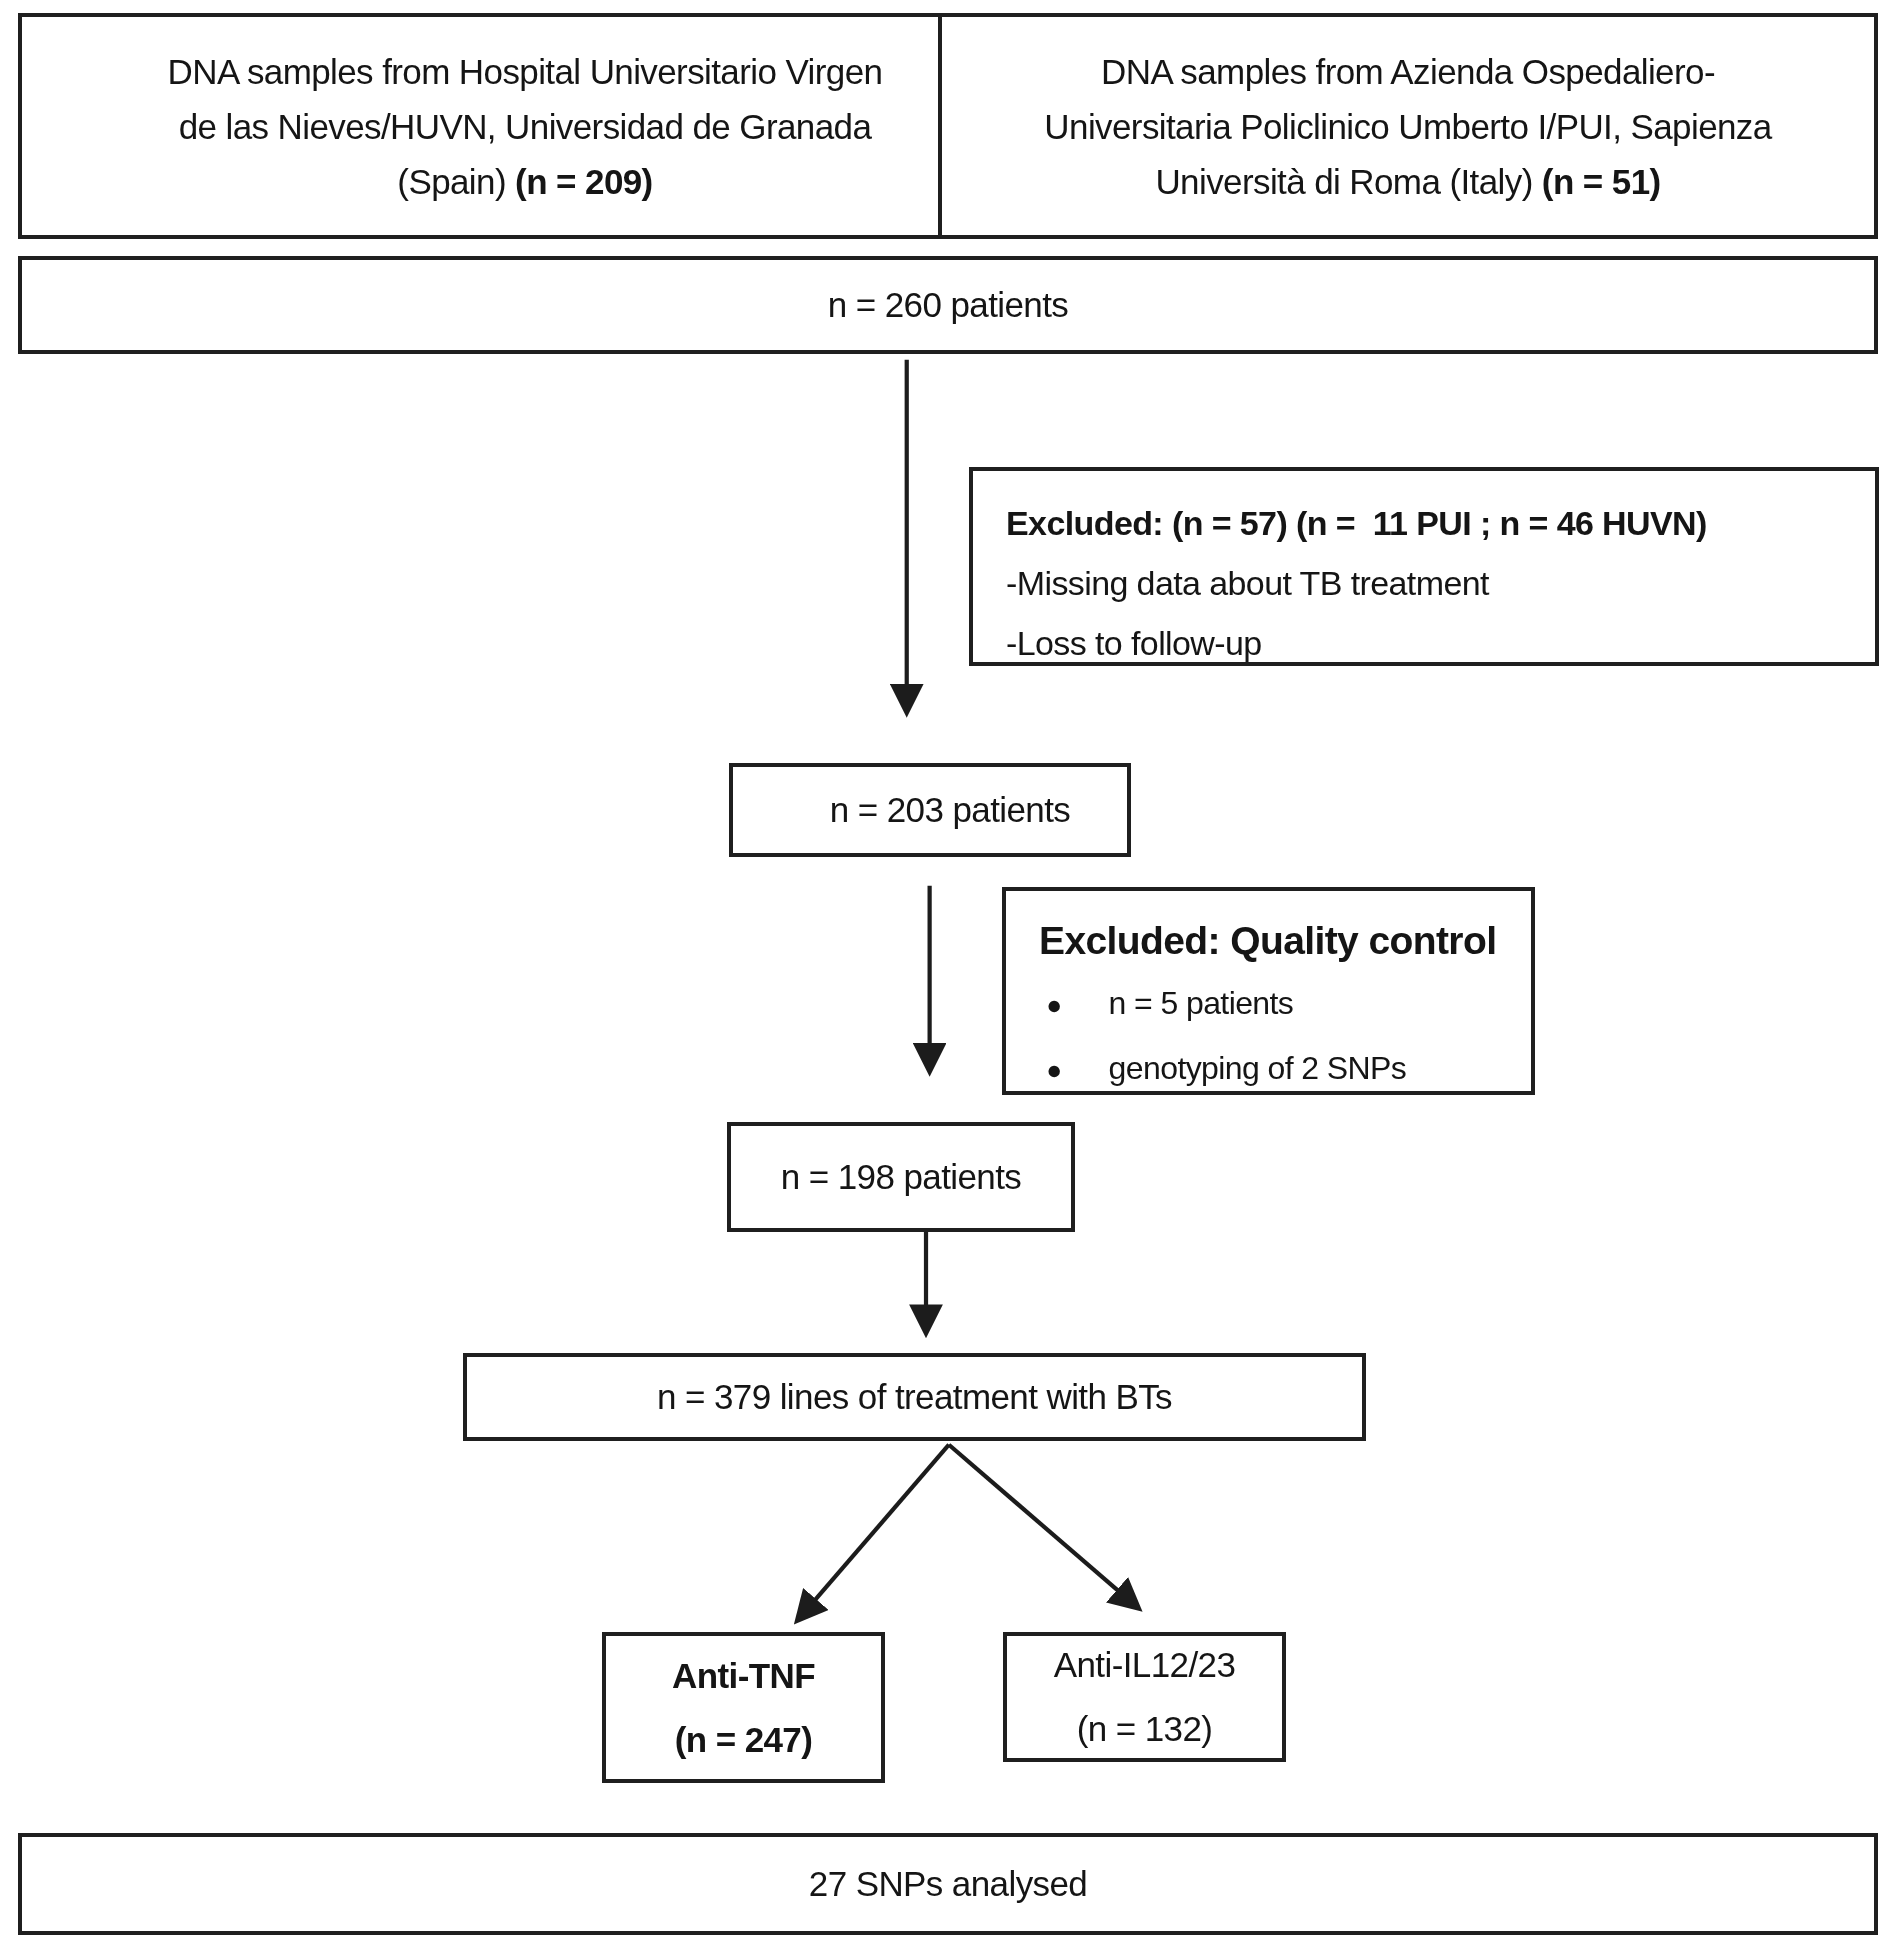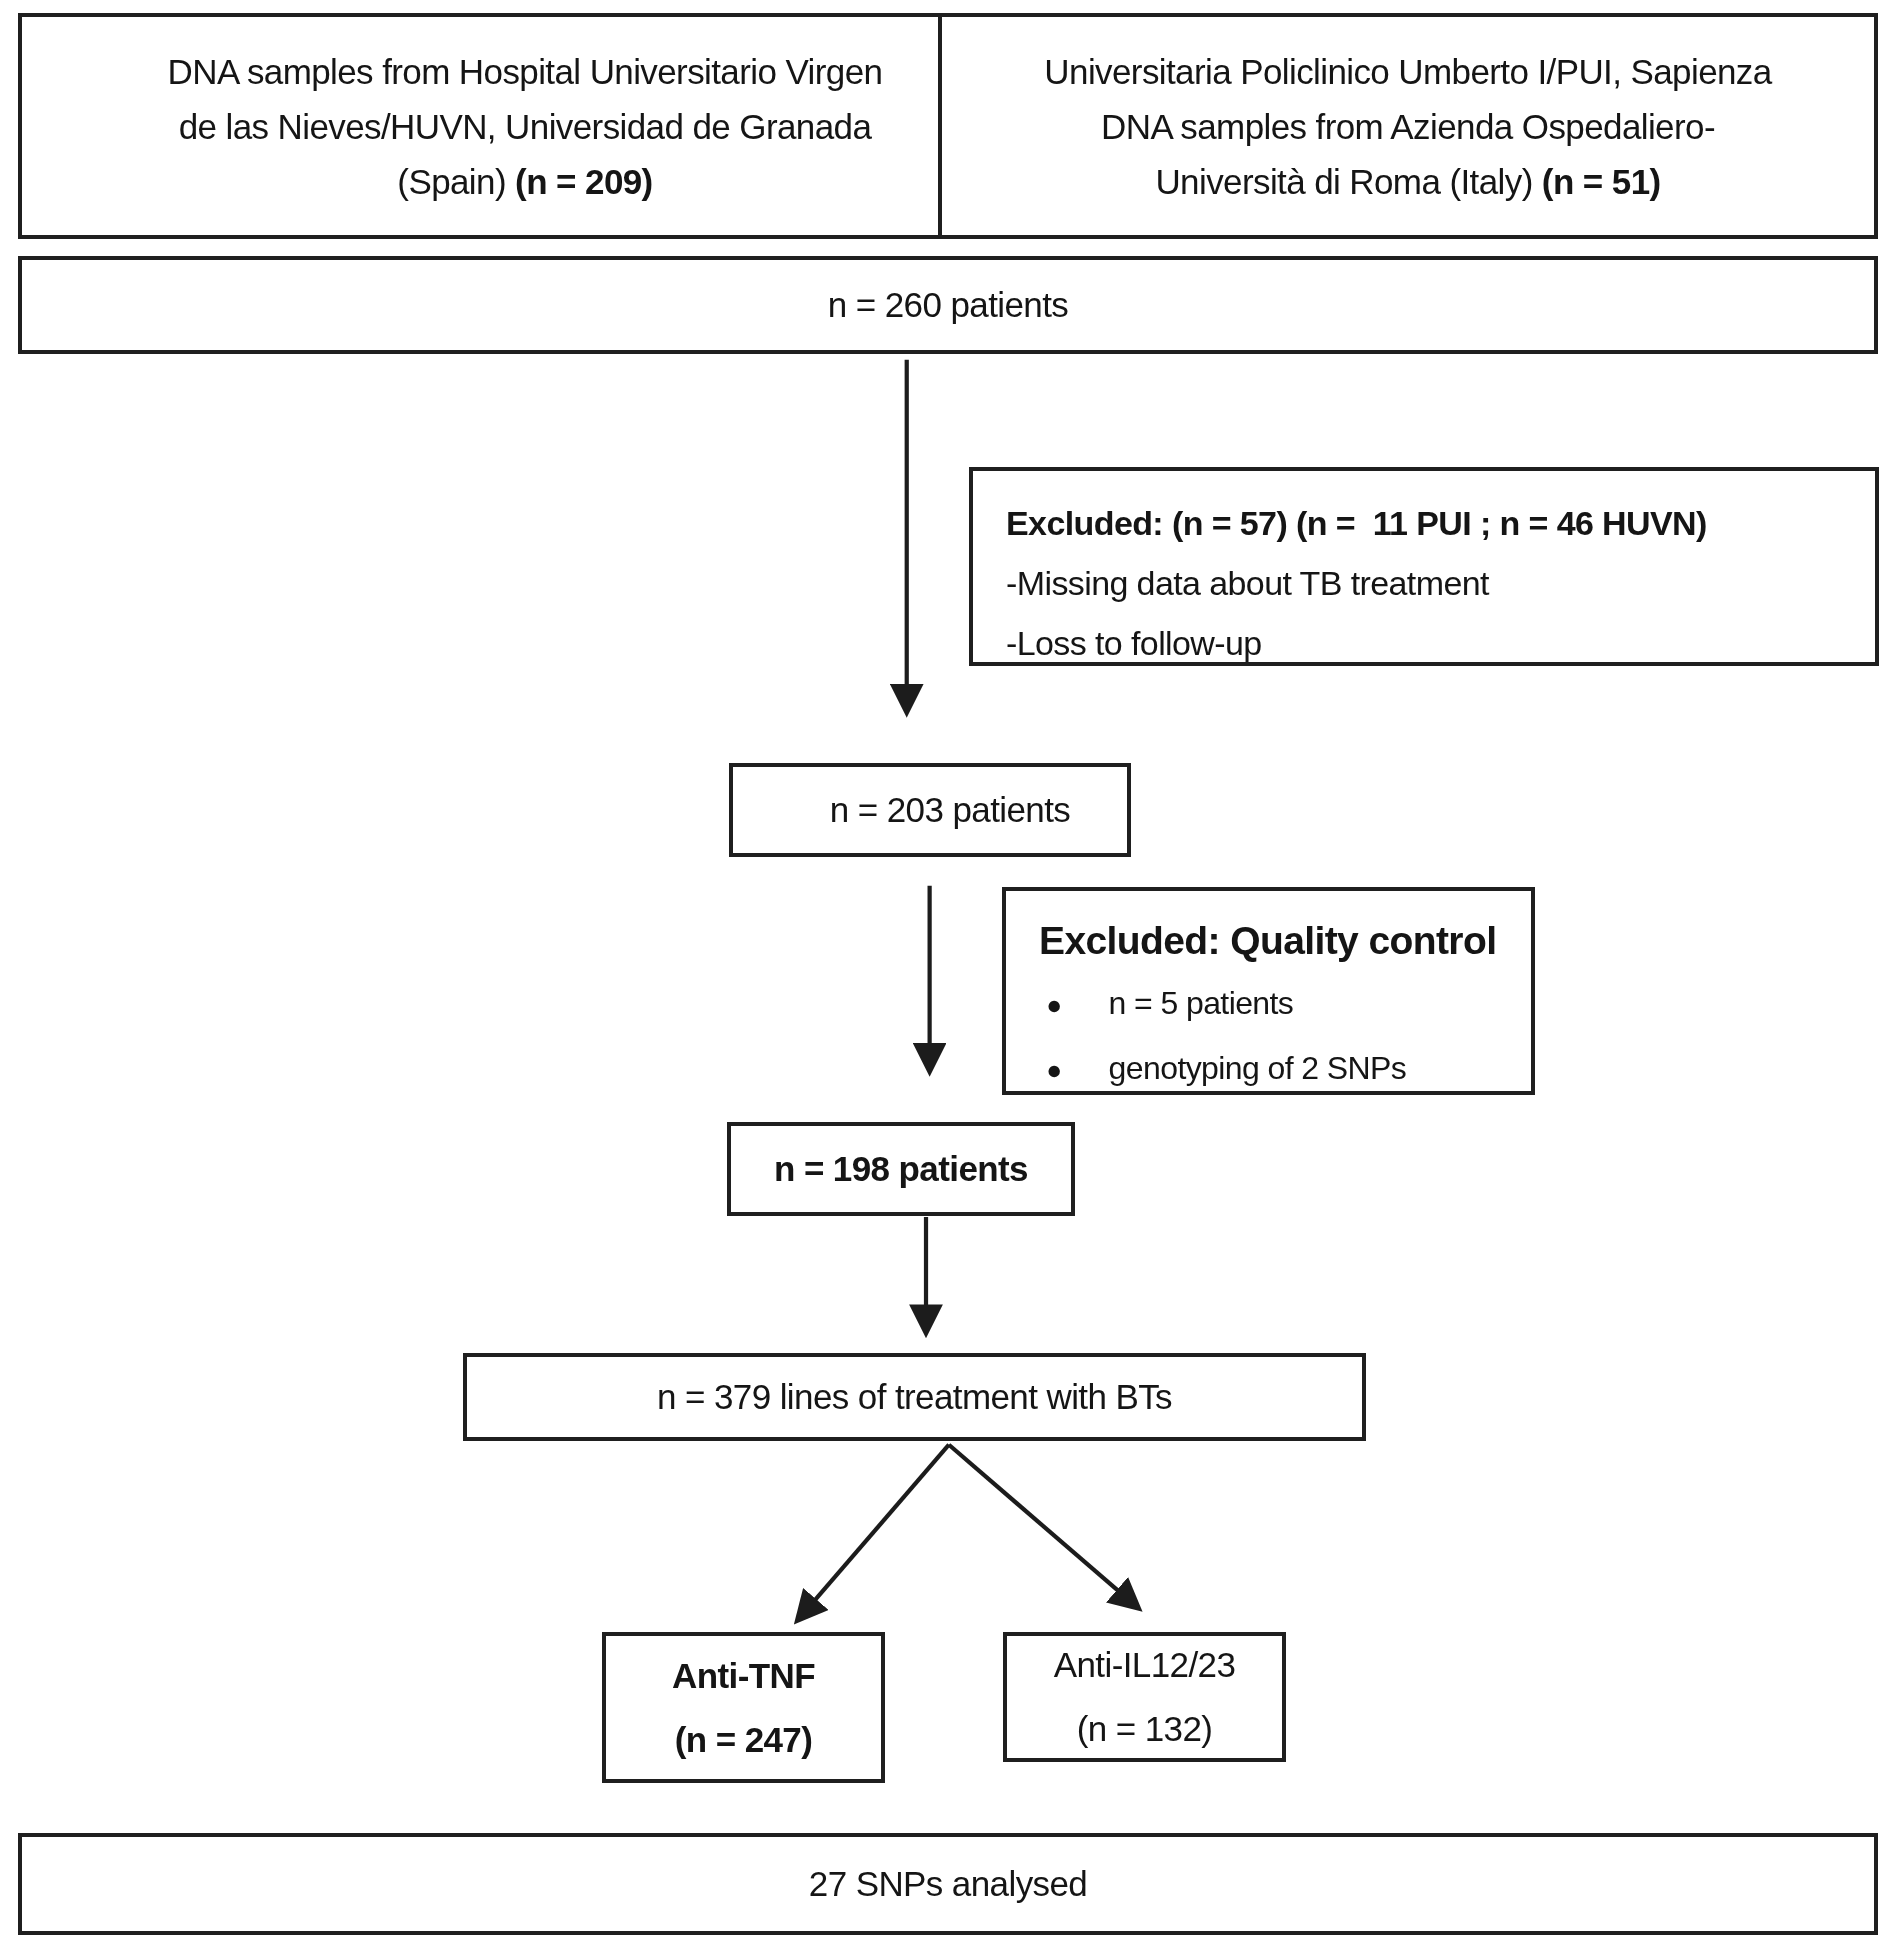--- a/index.html
+++ b/index.html
@@ -65,22 +65,22 @@
     <line x1="1575" y1="2398" x2="1888" y2="2668" stroke="#1c1c1c" stroke-width="7" marker-end="url(#ah)"></line>
   </svg>
 
   <div class="box" style="left:18px;top:13.3px;width:1014px;height:226px;">
     <span class="ln">DNA samples from Hospital Universitario Virgen</span>
     <span class="ln">de las Nieves/HUVN, Universidad de Granada</span>
     <span class="ln"><span>(Spain) </span><span class="b">(n = 209)</span></span>
   </div>
 
   <div class="box" style="left:938px;top:13.3px;width:940px;height:226px;">
+    <span class="ln">DNA samples from Azienda Ospedaliero-</span>
     <span class="ln">Universitaria Policlinico Umberto I/PUI, Sapienza</span>
-    <span class="ln">DNA samples from Azienda Ospedaliero-</span>
     <span class="ln"><span>Università di Roma (Italy) </span><span class="b">(n = 51)</span></span>
   </div>
 
   <div class="box" style="left:18px;top:256px;width:1860px;height:98px;">
     <span class="single">n = 260 patients</span>
   </div>
 
   <div class="box excl" style="left:969px;top:423px;width:910px;height:199px;margin-top:44px;">
     <span class="ln b">Excluded: (n = 57) (n =  11 PUI ; n = 46 HUVN)</span>
     <span class="ln">-Missing data about TB treatment</span>
@@ -96,21 +96,21 @@
     <span class="brow">
         <span class="dot">●</span>
         <span class="btxt">n = 5 patients</span>
       </span>
     <span class="brow">
         <span class="dot">●</span>
         <span class="btxt">genotyping of 2 SNPs</span>
       </span>
   </div>
 
-  <div class="box" style="left:727px;top:1122px;width:348px;height:94px;font-weight:bold;">
+  <div class="box" style="left:727px;top:1122px;width:348px;height:110px;">
     <span class="single">n = 198 patients</span>
   </div>
 
   <div class="box" style="left:463px;top:1353px;width:903px;height:88px;">
     <span class="single">n = 379 lines of treatment with BTs</span>
   </div>
 
   <div class="box duo" style="left:602px;top:1632px;width:283px;height:151px;font-weight:bold;">
     <span class="ln">Anti-TNF</span>
     <span class="ln">(n = 247)</span>

